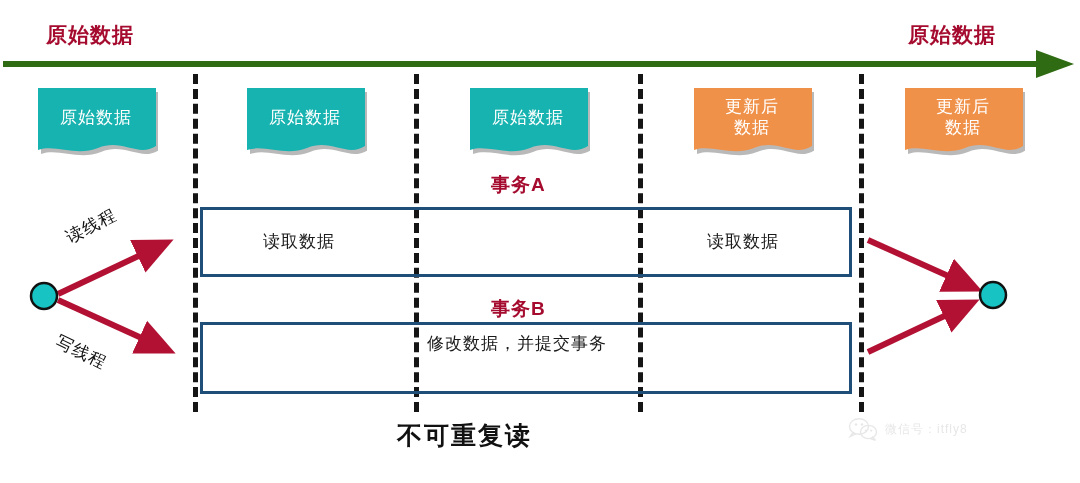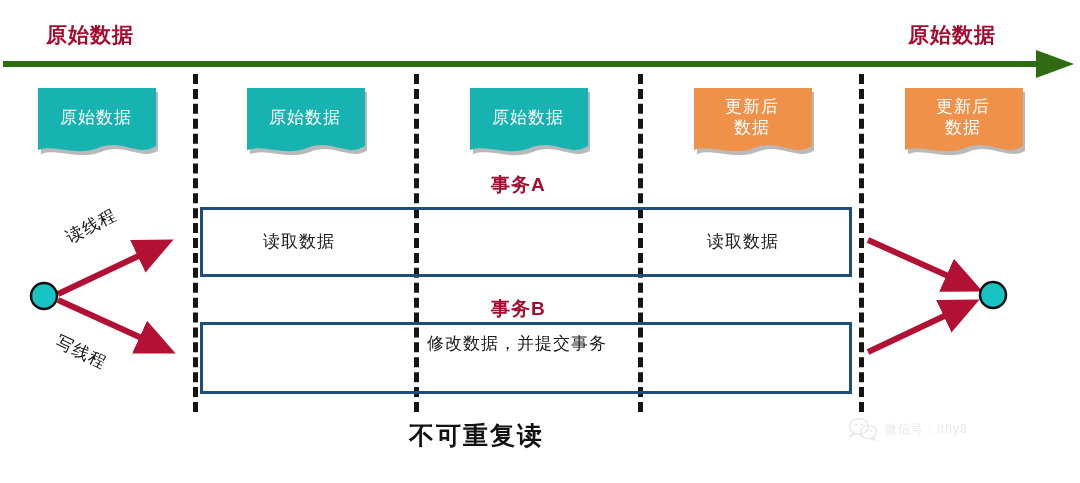--- a/index.html
+++ b/index.html
@@ -118,21 +118,20 @@
   #caption {
     position: absolute;
     left: 0;
     top: 419px;
     width: 929px;
     text-align: center;
     font-size: 25px;
     font-weight: bold;
     color: #111111;
     letter-spacing: 2px;
-    padding-left: 12px;
   }
 
   
   #watermark {
     position: absolute;
     left: 848px;
     top: 417px;
     display: flex;
     align-items: center;
     gap: 7px;

